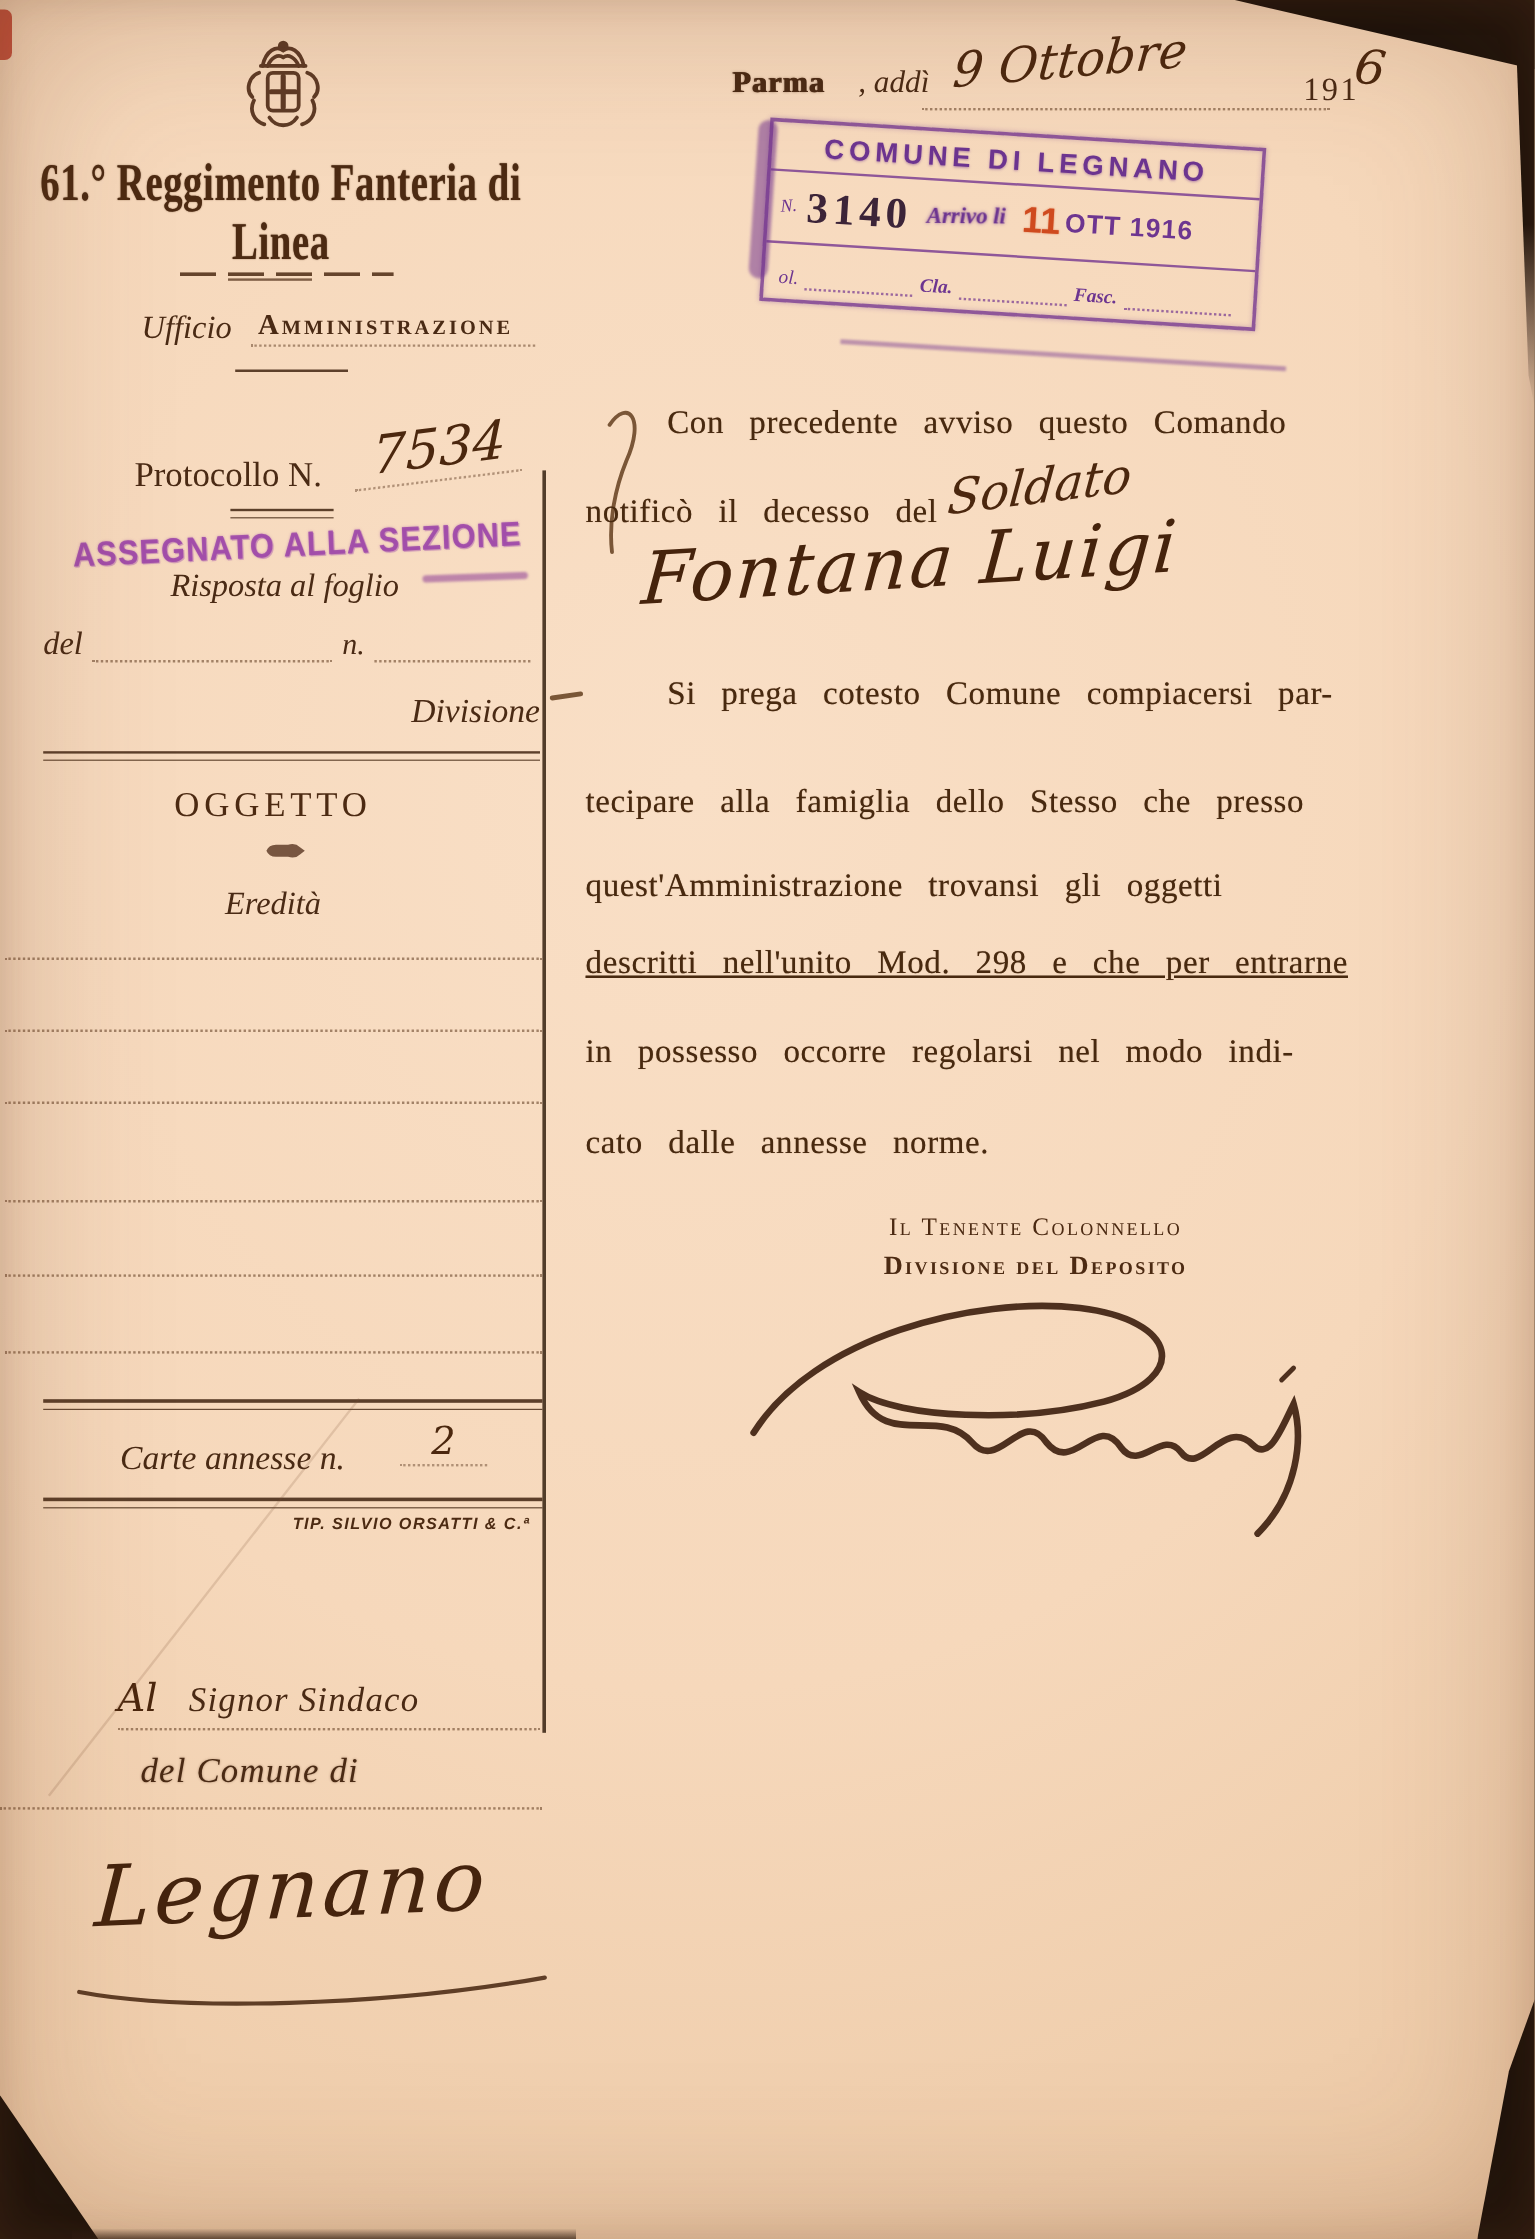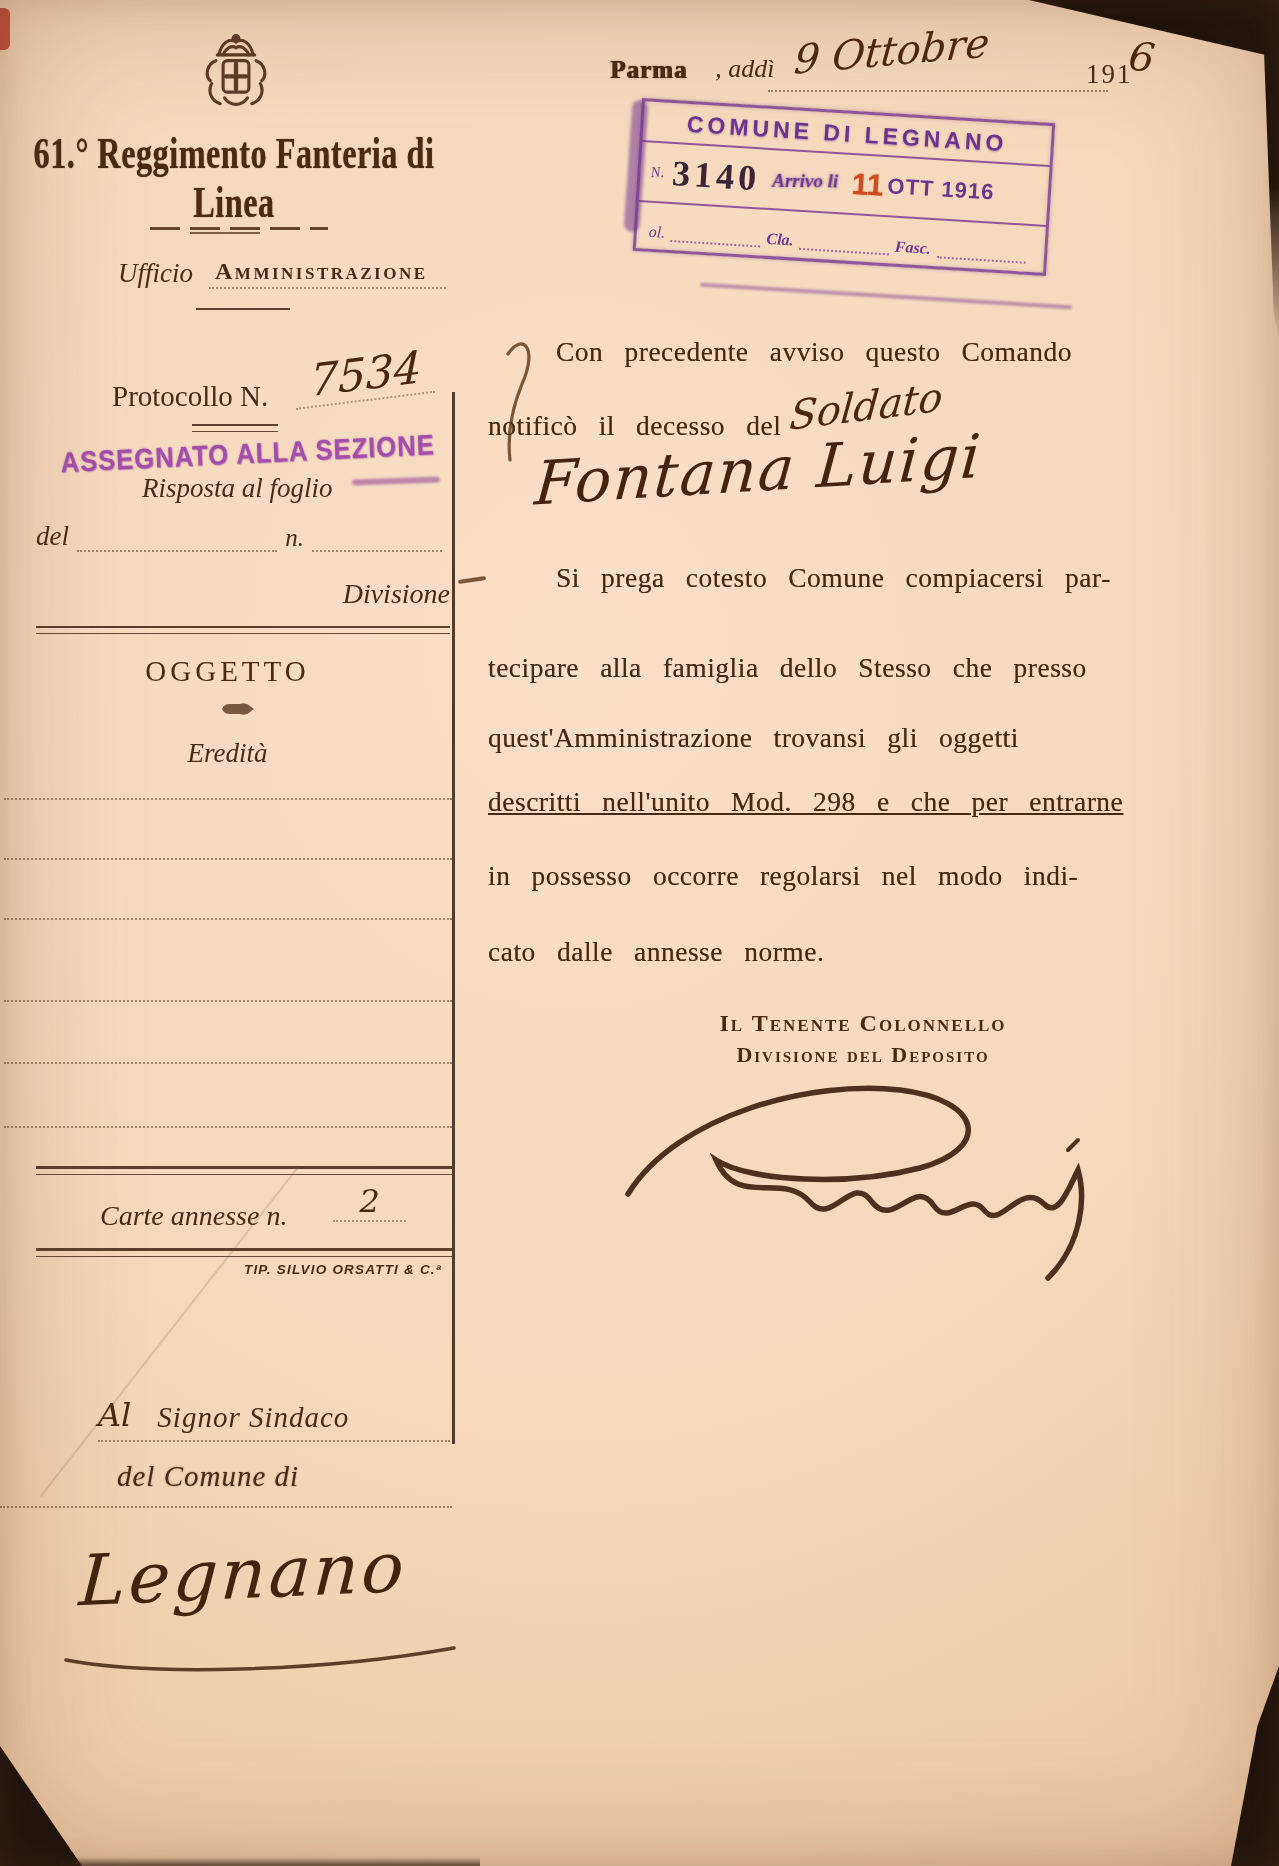--- a/index.html
+++ b/index.html
@@ -188,21 +188,21 @@
   <div class="abs hand" style="left:538px; top:448px; font-size:60px; letter-spacing:2px; color:#45230c;
               transform:rotate(-3.5deg) skewX(-8deg); transform-origin:left top;">Fontana Luigi</div>
 
   <div class="abs bodyline" style="left:556px; top:562px;">Si prega cotesto Comune compiacersi par-</div>
   <div class="abs bodyline" style="left:488px; top:652px;">tecipare alla famiglia dello Stesso che presso</div>
   <div class="abs bodyline" style="left:488px; top:710px;margin-top:12px;">quest'Amministrazione trovansi gli oggetti</div>
   <div class="abs bodyline" style="left:488px; top:786px;text-decoration:underline;">descritti nell'unito Mod. 298 e che per entrarne</div>
   <div class="abs bodyline" style="left:488px; top:860px;">in possesso occorre regolarsi nel modo indi-</div>
   <div class="abs bodyline" style="left:488px; top:936px;">cato dalle annesse norme.</div>
 
-  <div class="abs ser sc" style="left:688px; top:1010px; width:350px; text-align:center; font-size:24px; letter-spacing:2px; font-weight:bold; color:#4c2a12;">Il Tenente Colonnello</div>
+  <div class="abs ser sc" style="left:688px; top:1010px; width:350px; text-align:center; font-size:21px; letter-spacing:2px; font-weight:normal; color:#4c2a12;">Il Tenente Colonnello</div>
   <div class="abs ser sc" style="left:688px; top:1042px; width:350px; text-align:center; font-size:22px; letter-spacing:2px; font-weight:bold; color:#4c2a12;">Divisione del Deposito</div>
 
   <svg class="abs" style="left:600px; top:1052px;" width="510" height="235" viewBox="0 0 510 235">
     <path d="M28,142 C78,62 212,28 300,38 C382,48 392,96 320,116 C250,134 150,130 116,108
              C138,158 182,118 210,150
              C232,176 252,120 272,150
              C294,178 314,124 334,154
              C350,176 368,138 384,158
              C400,180 420,128 444,152
              C458,166 468,138 478,118

